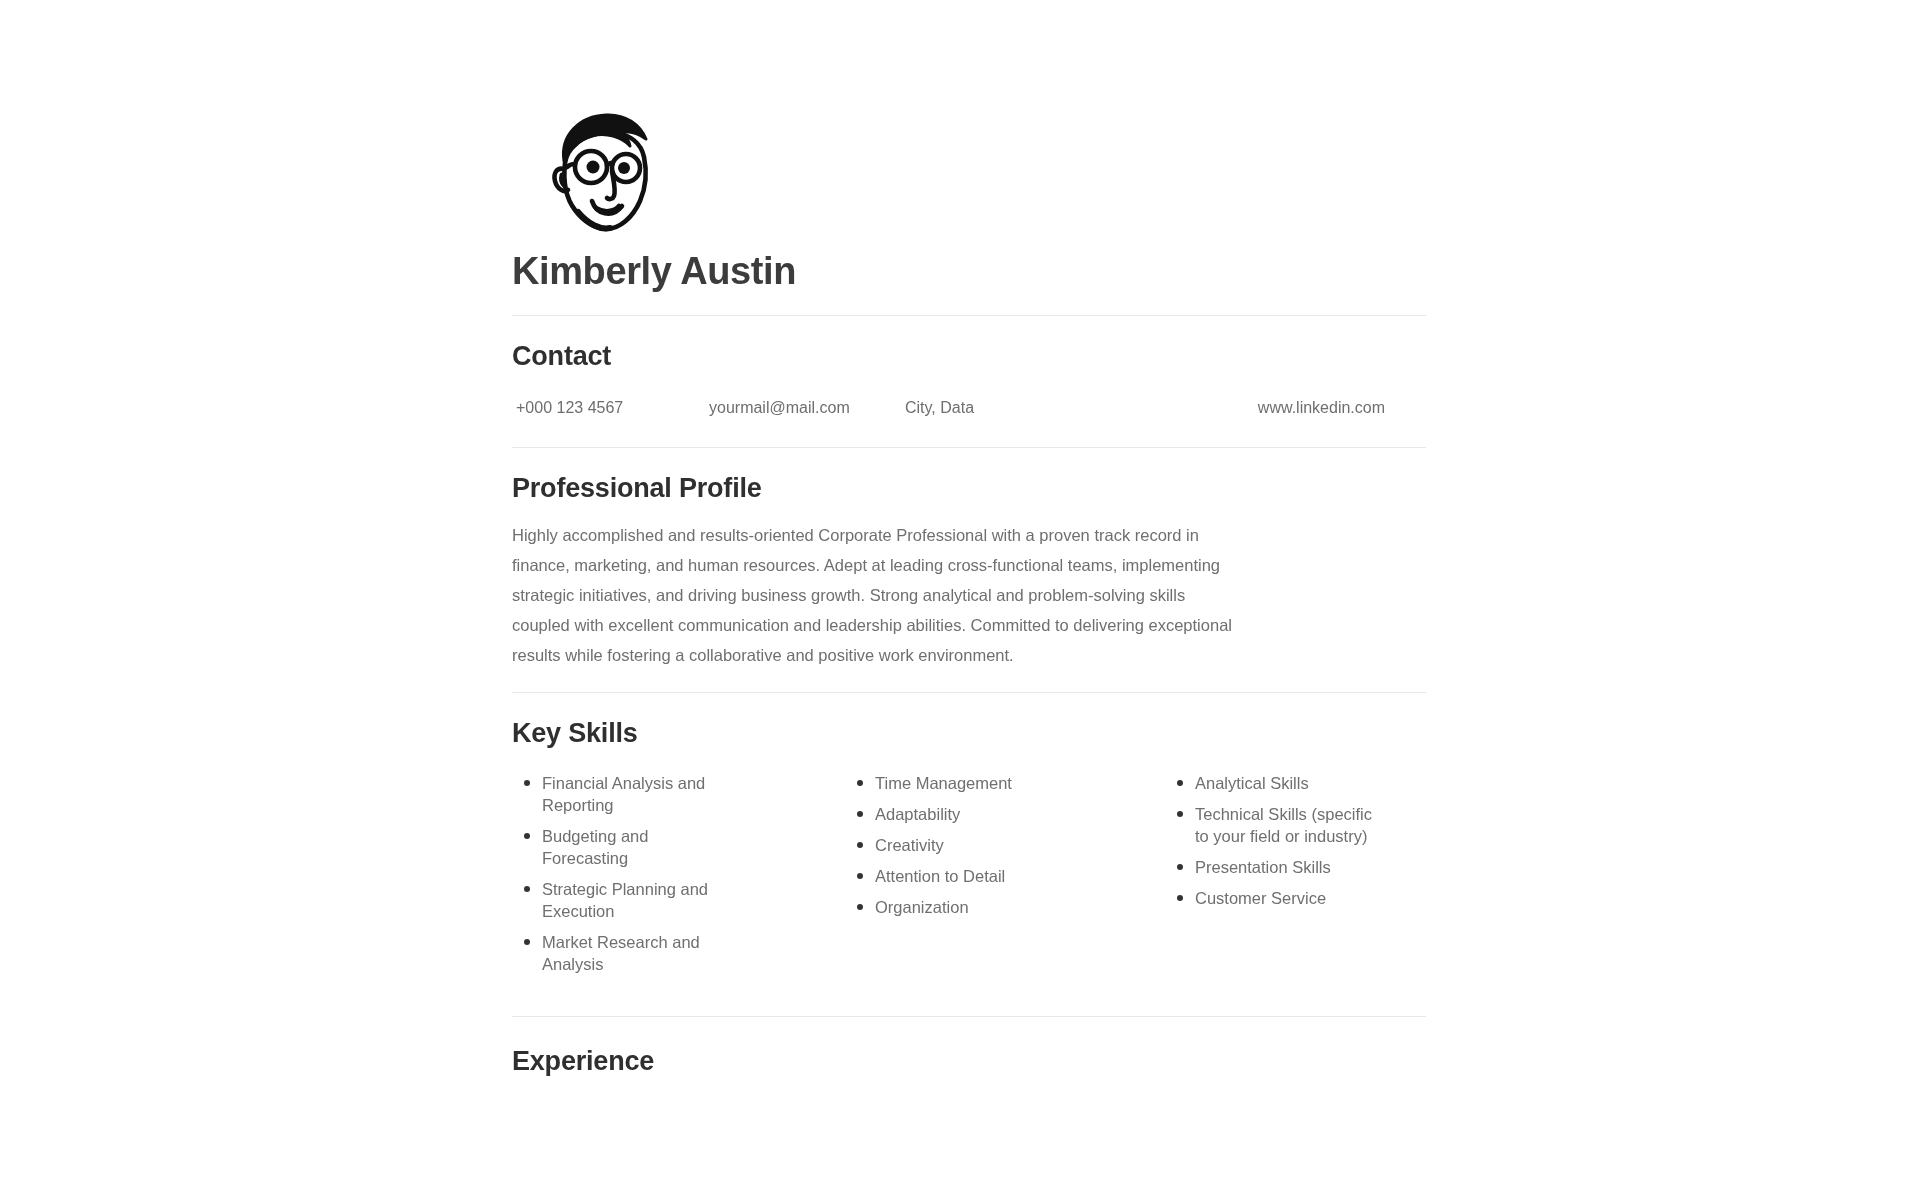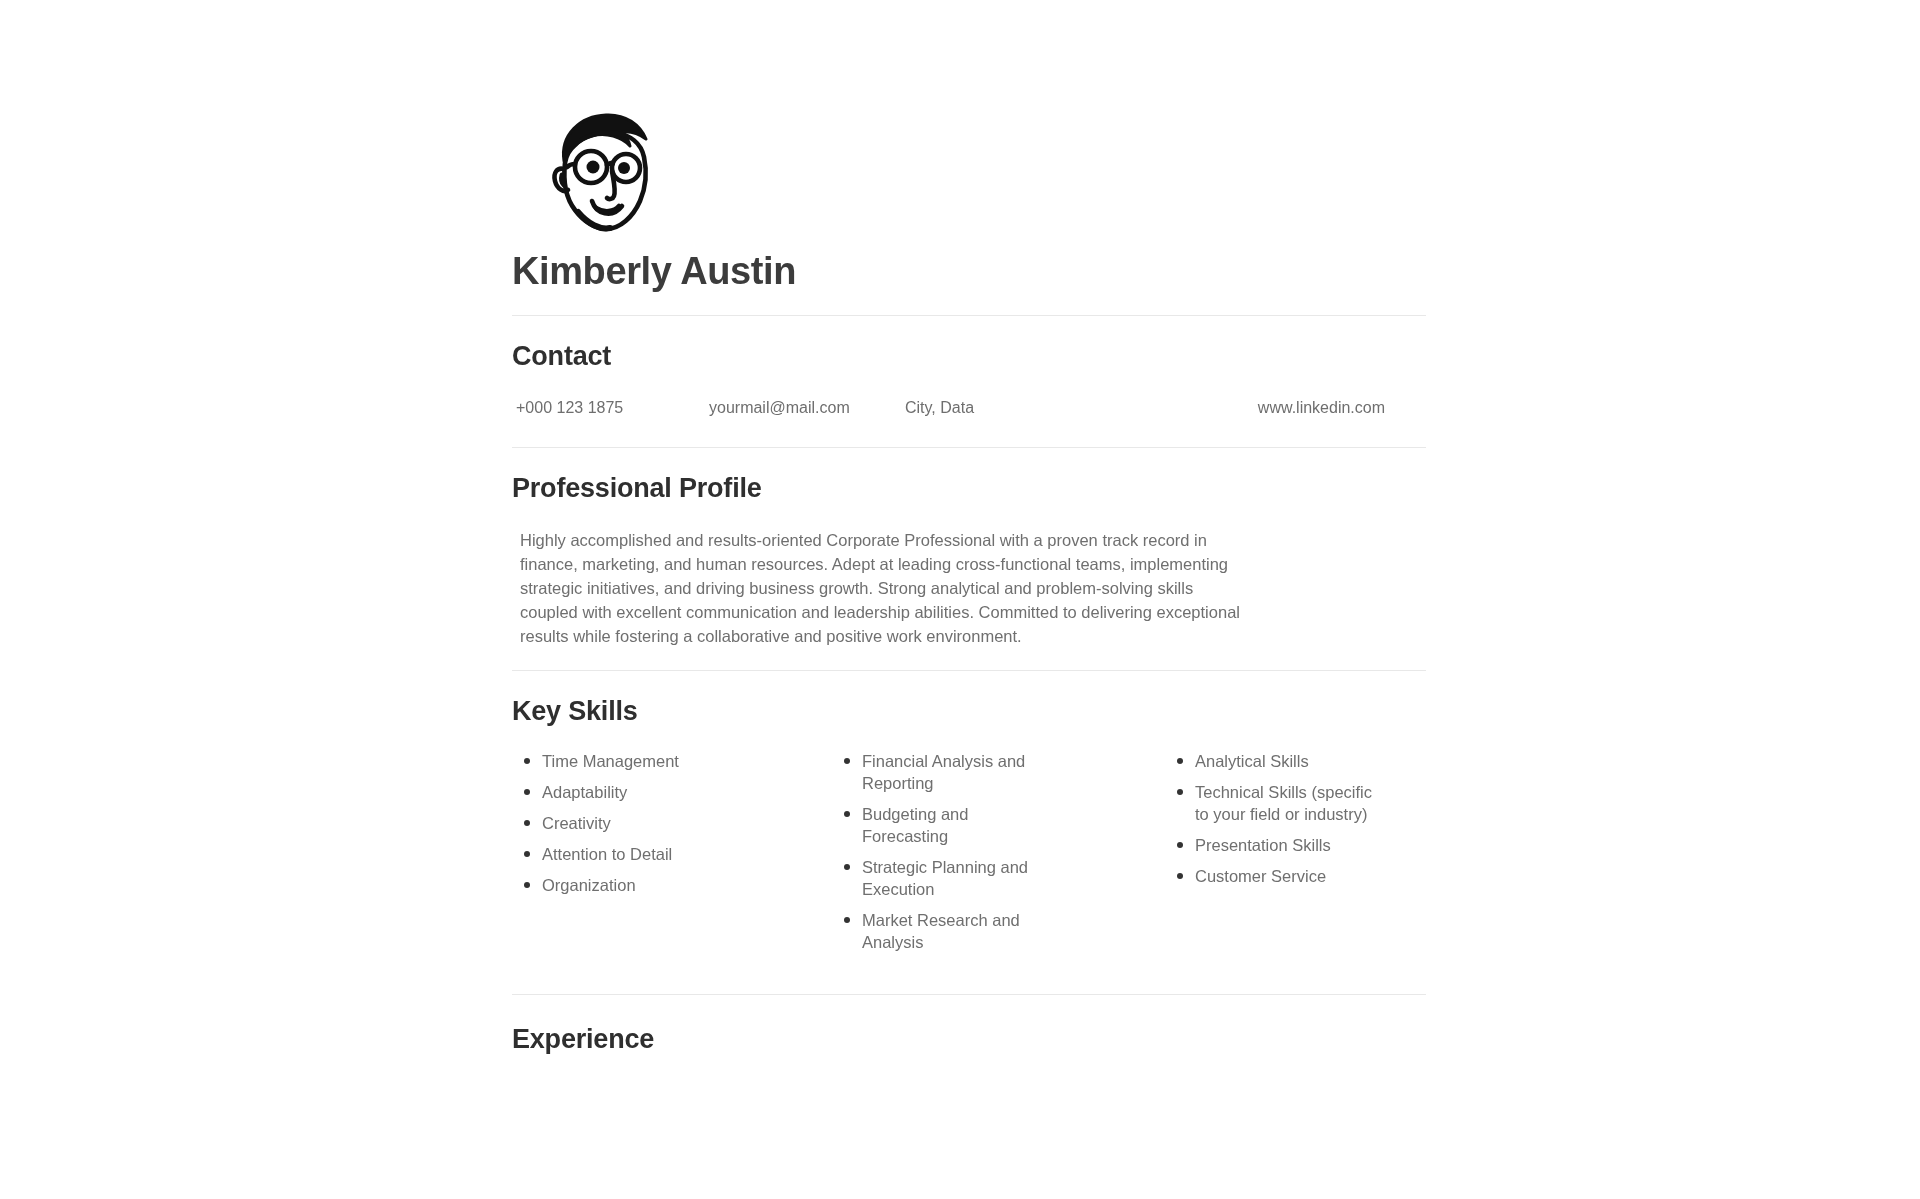--- a/index.html
+++ b/index.html
@@ -101,24 +101,24 @@
     font-weight: 400;
     white-space: nowrap;
   }
   .contact-item.c0 { width: 197px; padding-left: 4px; }
   .contact-item.c1 { width: 196px; }
   .contact-item.c2 { width: 196px; }
   .contact-item.c3 { width: 300px; text-align: right; padding-right: 16px; }
 
   
   .profile-text {
-    margin: 8px;
+    margin: 0;
     padding-top: 16px;
     font-size: 16.5px;
-    line-height: 24px;
+    line-height: 30px;
     color: #6f6f6f;
     width: 726px;
     font-weight: 400;
   }
 
   
   .skills-cols {
     display: flex;
     padding-top: 22px;
   }
@@ -191,50 +191,50 @@
         </g>
       </svg>
     </div>
 
     <h1 class="name">Kimberly Austin</h1>
 
     <hr class="divider div-1">
 
     <h2 class="section-title sec-contact">Contact</h2>
     <div class="contact-row">
-      <div class="contact-item c0">+000 123 1875</div>
+      <div class="contact-item c0">+000 123 4567</div>
       <div class="contact-item c1">yourmail@mail.com</div>
       <div class="contact-item c2">City, Data</div>
       <div class="contact-item c3">www.linkedin.com</div>
     </div>
 
     <hr class="divider div-2">
 
     <h2 class="section-title sec-profile">Professional Profile</h2>
     <p class="profile-text">Highly accomplished and results-oriented Corporate Professional with a proven track record in finance, marketing, and human resources. Adept at leading cross-functional teams, implementing strategic initiatives, and driving business growth. Strong analytical and problem-solving skills coupled with excellent communication and leadership abilities. Committed to delivering exceptional results while fostering a collaborative and positive work environment.</p>
 
     <hr class="divider div-3">
 
     <h2 class="section-title sec-skills">Key Skills</h2>
     <div class="skills-cols">
+      <div class="skill-col k0">
+        <ul class="skill-list">
+          <li class="skill-item">Financial Analysis and Reporting</li>
+          <li class="skill-item">Budgeting and Forecasting</li>
+          <li class="skill-item">Strategic Planning and Execution</li>
+          <li class="skill-item">Market Research and Analysis</li>
+        </ul>
+      </div>
       <div class="skill-col k1">
         <ul class="skill-list">
           <li class="skill-item">Time Management</li>
           <li class="skill-item">Adaptability</li>
           <li class="skill-item">Creativity</li>
           <li class="skill-item">Attention to Detail</li>
           <li class="skill-item">Organization</li>
-        </ul>
-      </div>
-      <div class="skill-col k0">
-        <ul class="skill-list">
-          <li class="skill-item">Financial Analysis and Reporting</li>
-          <li class="skill-item">Budgeting and Forecasting</li>
-          <li class="skill-item">Strategic Planning and Execution</li>
-          <li class="skill-item">Market Research and Analysis</li>
         </ul>
       </div>
       <div class="skill-col k2">
         <ul class="skill-list">
           <li class="skill-item">Analytical Skills</li>
           <li class="skill-item">Technical Skills (specific to your field or industry)</li>
           <li class="skill-item">Presentation Skills</li>
           <li class="skill-item">Customer Service</li>
         </ul>
       </div>

